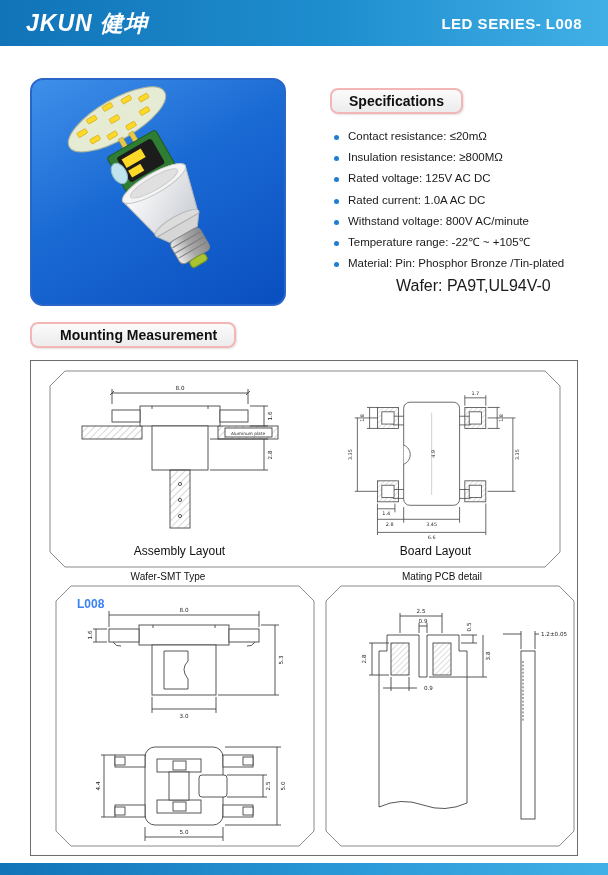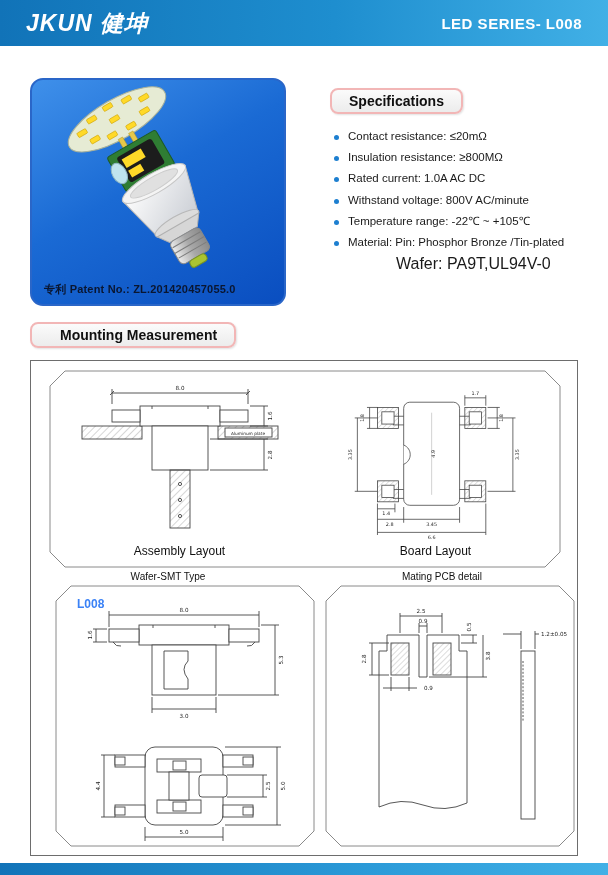--- a/index.html
+++ b/index.html
@@ -105,33 +105,36 @@
         <path d="M84,104 L156,104 L144,150 L96,150 Z" fill="url(#bulbG)" stroke="#b5b5b5"></path>
         <ellipse cx="120" cy="104" rx="36" ry="10" fill="#f4f4f4" stroke="#c6c6c6"></ellipse>
         <ellipse cx="120" cy="104" rx="27" ry="6.5" fill="#e0e0e0" stroke="#cccccc"></ellipse>
         <ellipse cx="120" cy="150" rx="25" ry="7" fill="#dcdcdc" stroke="#b8b8b8"></ellipse>
         <path d="M96,152 L144,152 L136,163 L104,163 Z" fill="#d6d6d6" stroke="#b0b0b0"></path>
         <rect x="103" y="163" width="34" height="26" rx="5" fill="url(#metG)" stroke="#8a8a8a"></rect>
         <path d="M104,169 h32 M103,175 h34 M104,181 h32" stroke="#7d7d7d" stroke-width="1" fill="none"></path>
         <rect x="111" y="189" width="18" height="8" rx="3.5" fill="#a9c431" stroke="#7a9420"></rect>
       </g>
     </svg>
-    <div class="patent">专利 Patent No.:  ZL.201420457055.0</div>
   </div>
 
   <div class="specs">
     <span class="badge">Specifications</span>
     <ul class="spec-list">
       <li>
           <span class="dot"></span>
           <span class="spec-text">Contact resistance: ≤20mΩ</span>
         </li>
       <li>
           <span class="dot"></span>
           <span class="spec-text">Insulation resistance: ≥800MΩ</span>
+        </li>
+      <li>
+          <span class="dot"></span>
+          <span class="spec-text">Rated voltage: 125V AC DC</span>
         </li>
       <li>
           <span class="dot"></span>
           <span class="spec-text">Rated current: 1.0A AC DC</span>
         </li>
       <li>
           <span class="dot"></span>
           <span class="spec-text">Withstand voltage: 800V AC/minute</span>
         </li>
       <li>

